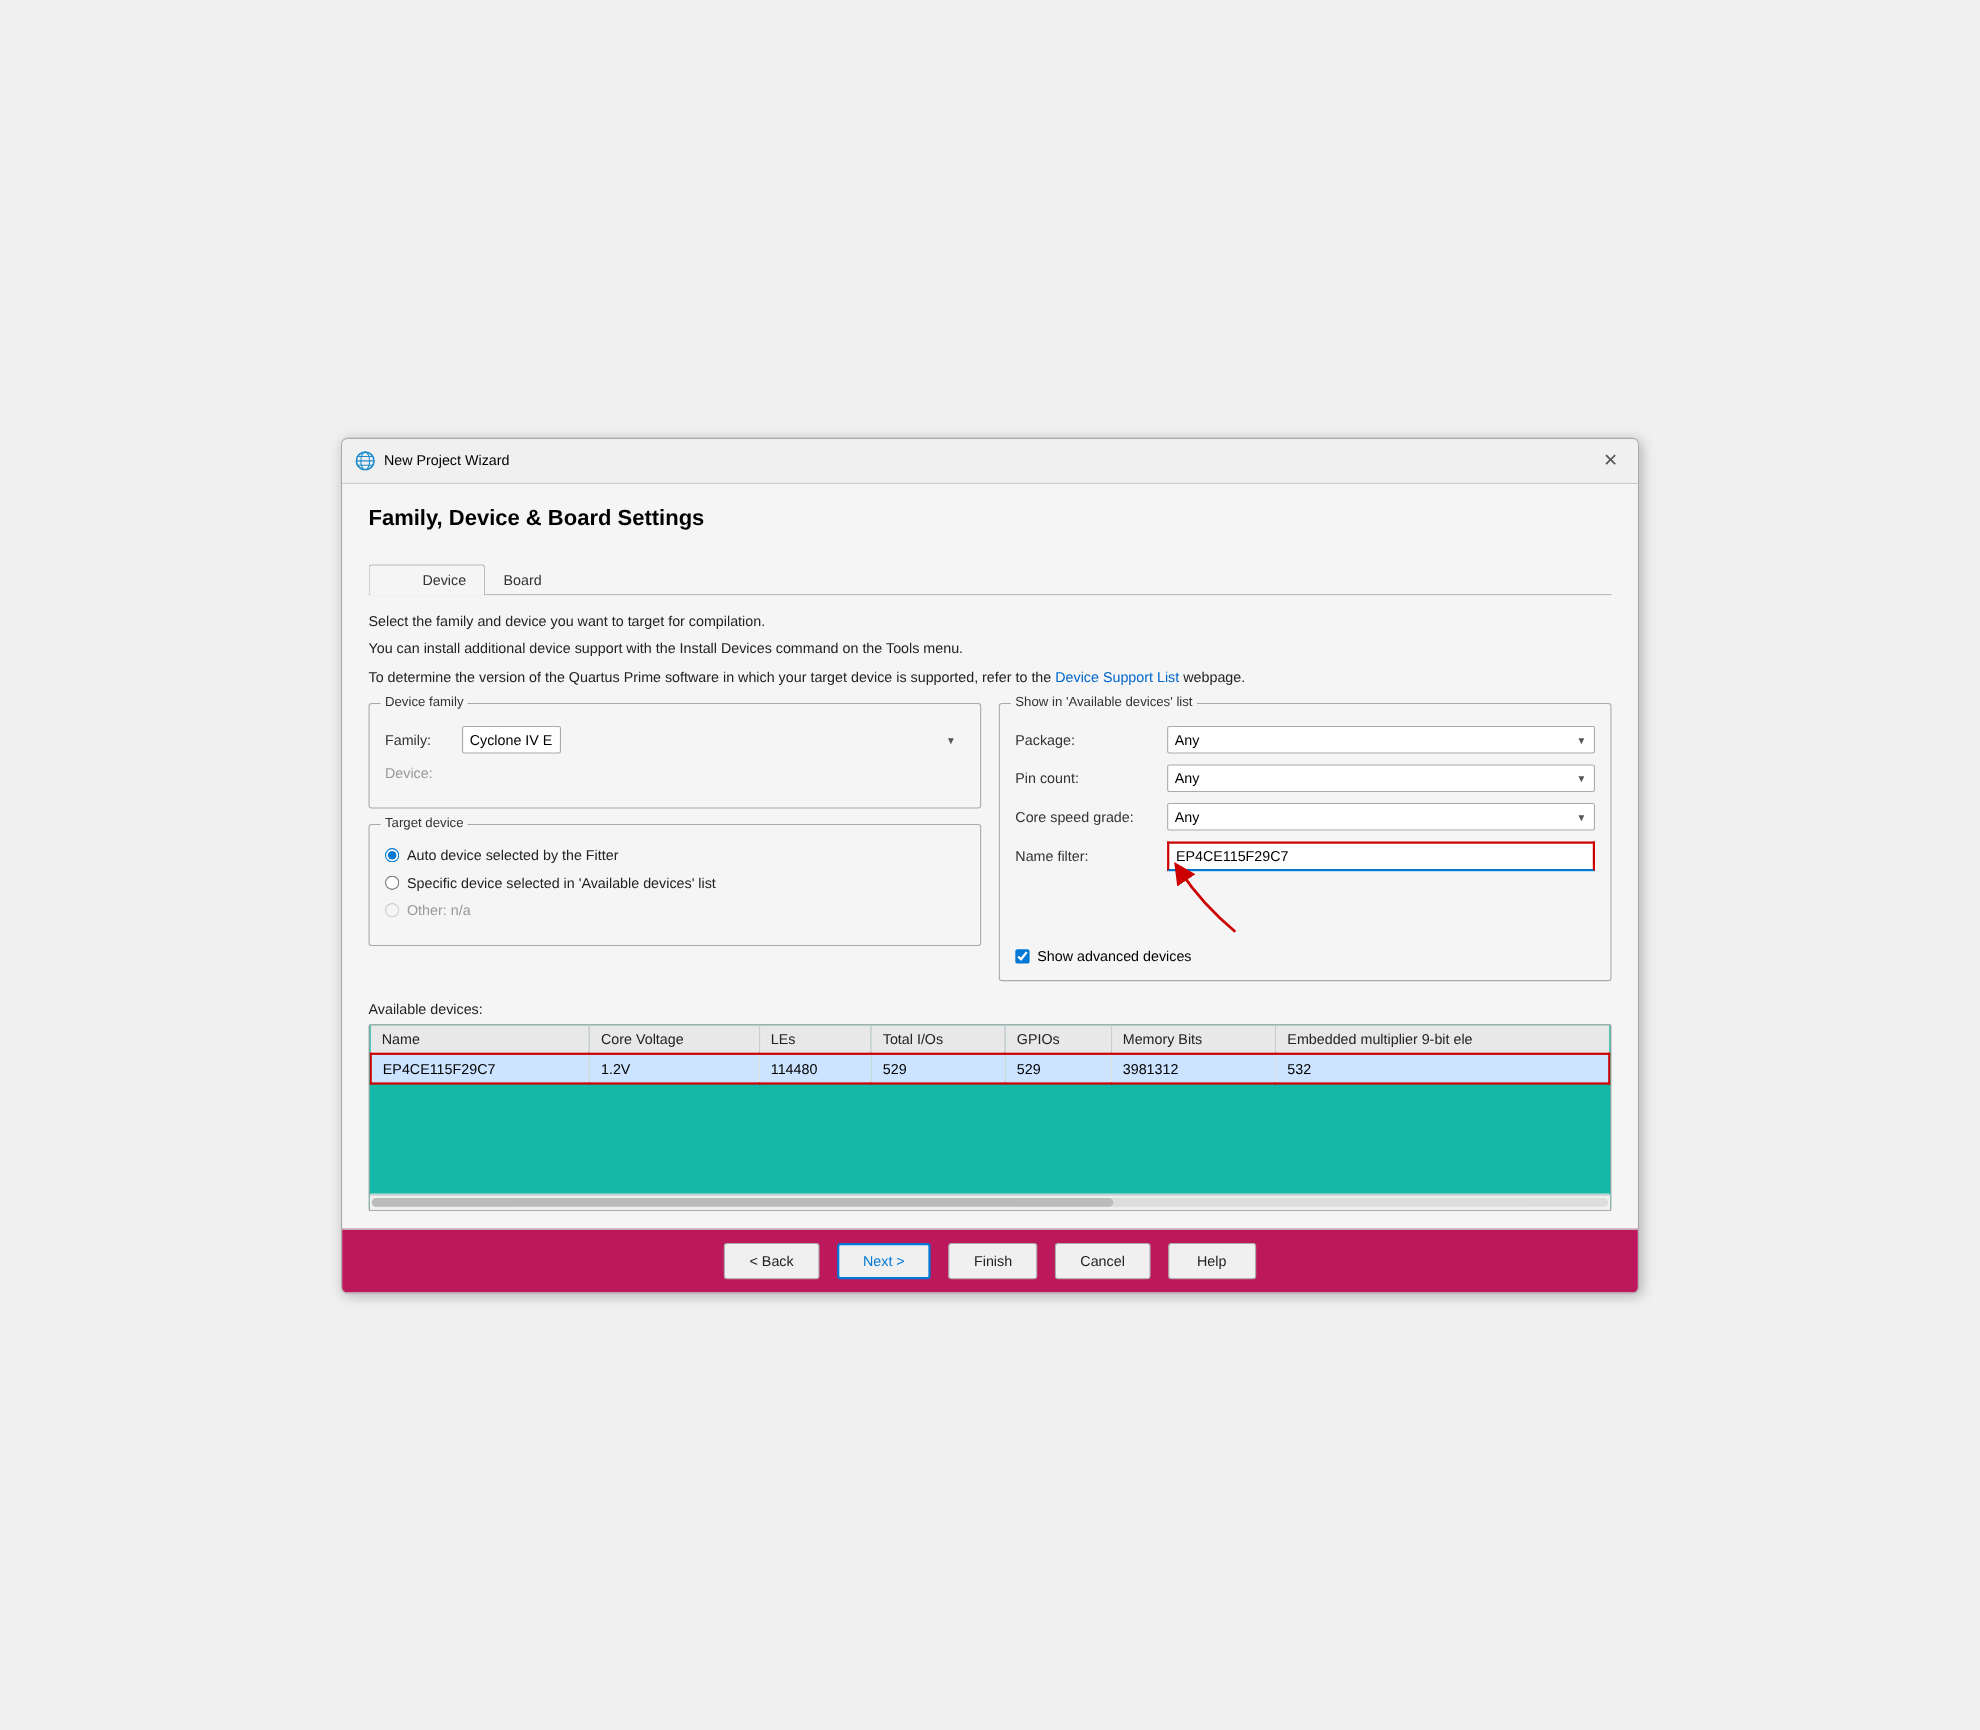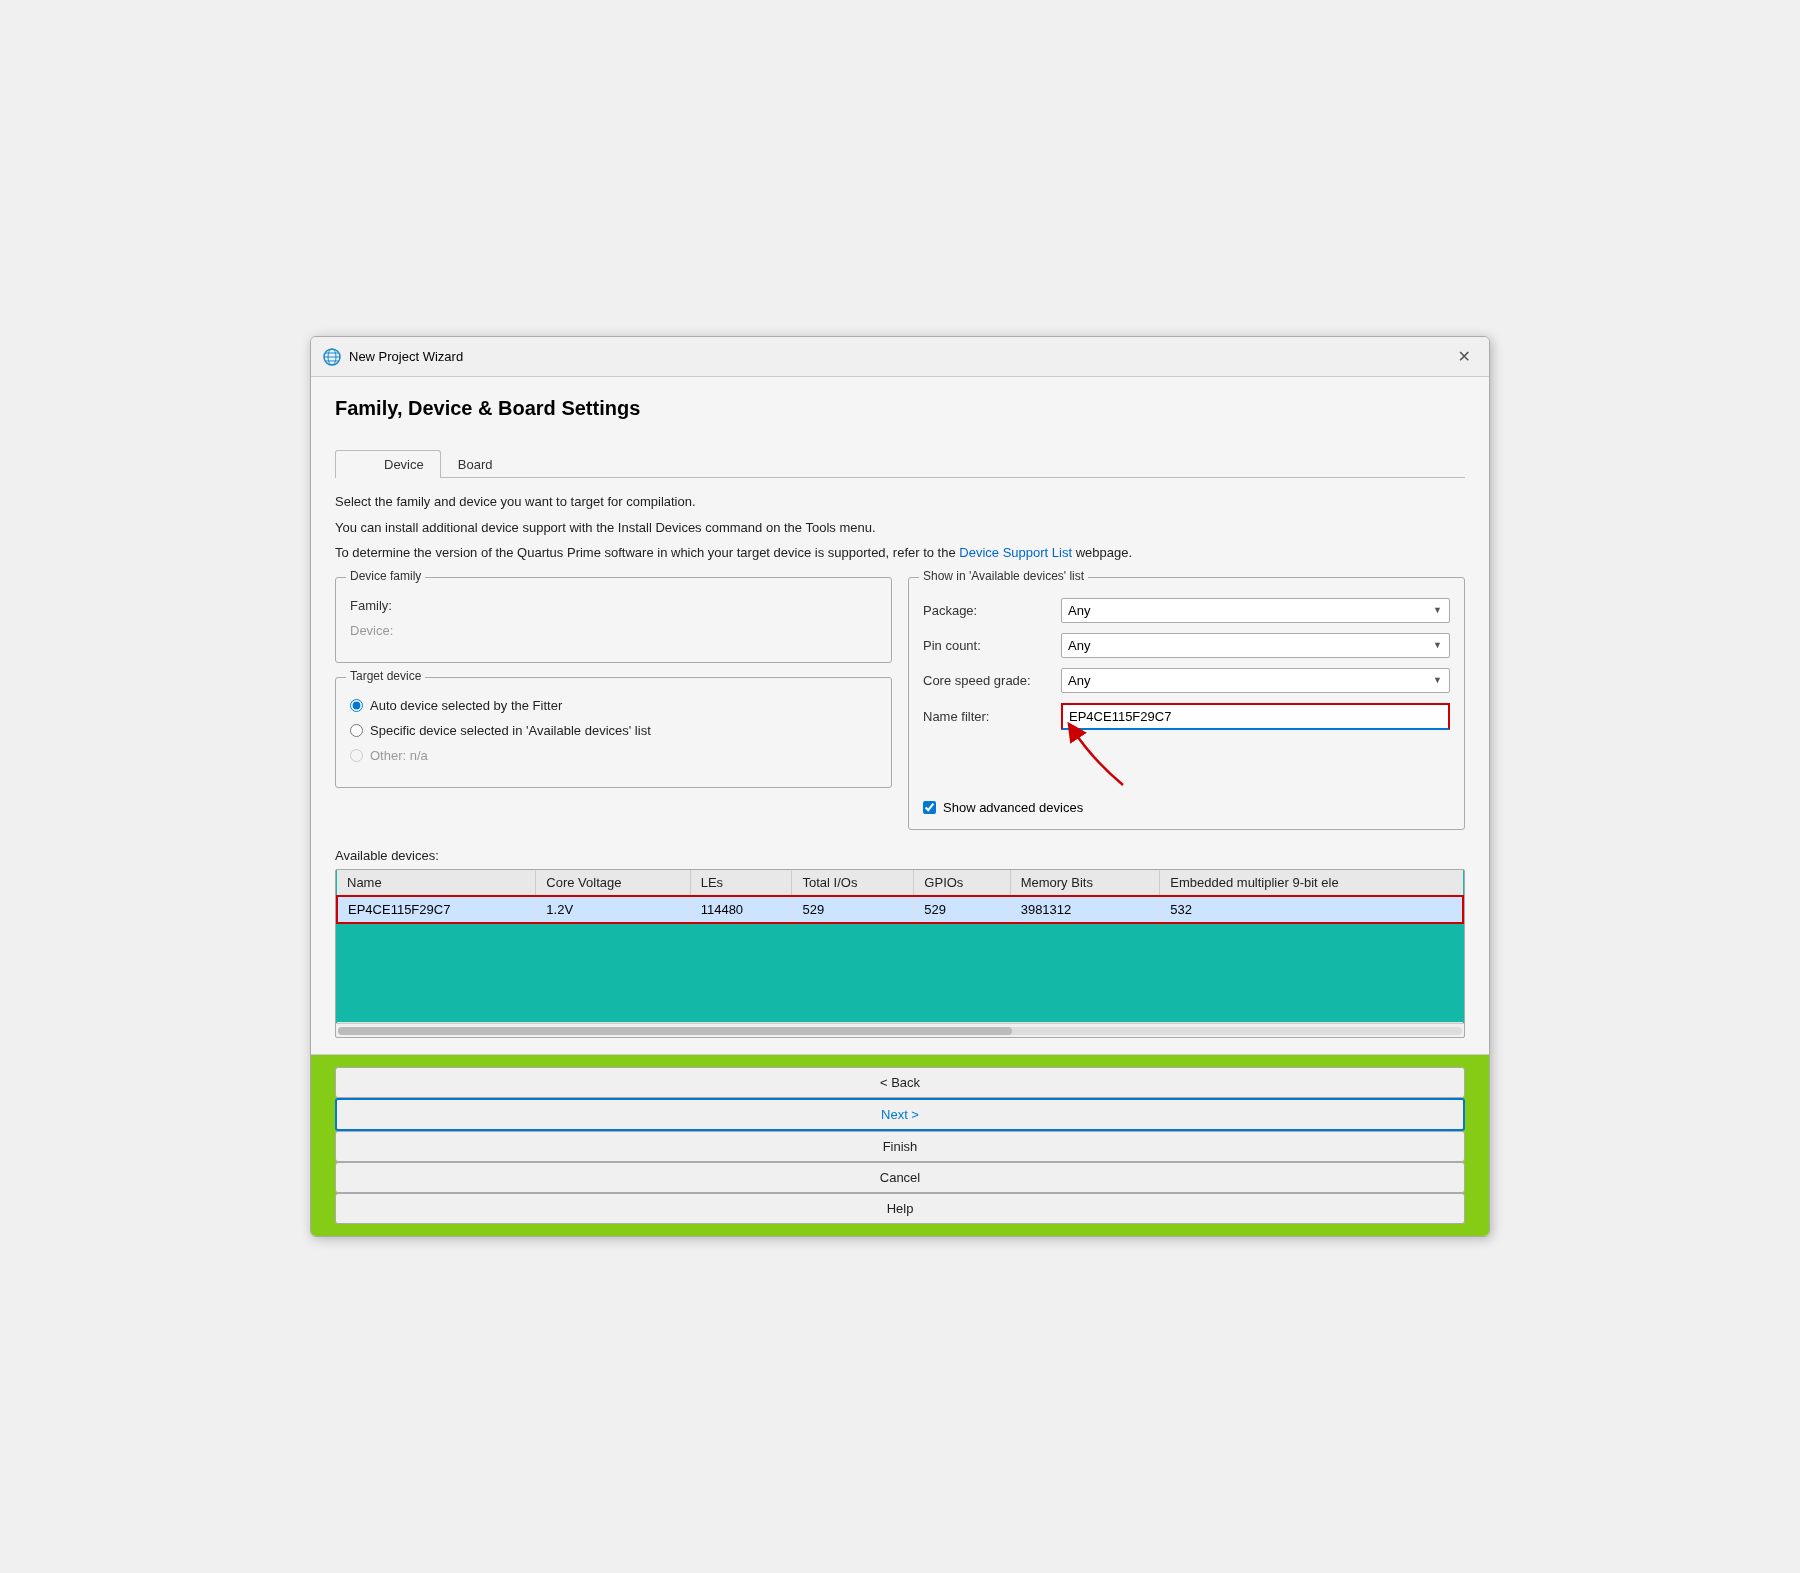--- a/index.html
+++ b/index.html
@@ -298,23 +298,22 @@
       background: #bbb;
       border-radius: 4px;
     }
 
     
     .footer {
       border-top: 1px solid #ccc;
       padding: 12px 24px;
       display: flex;
       justify-content: center;
-      gap: 0;
-      background: #84cc16;
-      flex-direction: column;
+      gap: 16px;
+      background: #be185d;
     }
     .btn {
       padding: 7px 22px;
       font-size: 13px;
       border-radius: 3px;
       cursor: pointer;
       border: 1px solid #aaa;
       background: #f0f0f0;
       color: #222;
       min-width: 80px;
@@ -361,20 +360,25 @@
     </div>
 
     <div class="panels">
 
       <div class="panel-left">
 
         <div class="group-box">
           <span class="group-box-title">Device family</span>
           <div class="form-row" style="margin-top:8px;">
             <span class="form-label">Family:</span>
+            <div class="select-wrapper">
+              <select class="form-select">
+                <option>Cyclone IV E</option>
+              </select>
+            </div>
           </div>
           <div class="form-row">
             <span class="form-label" style="color:#999;">Device:</span>
           </div>
         </div>
 
         <div class="group-box">
           <span class="group-box-title">Target device</span>
           <div class="radio-group">
             <div class="radio-item">

